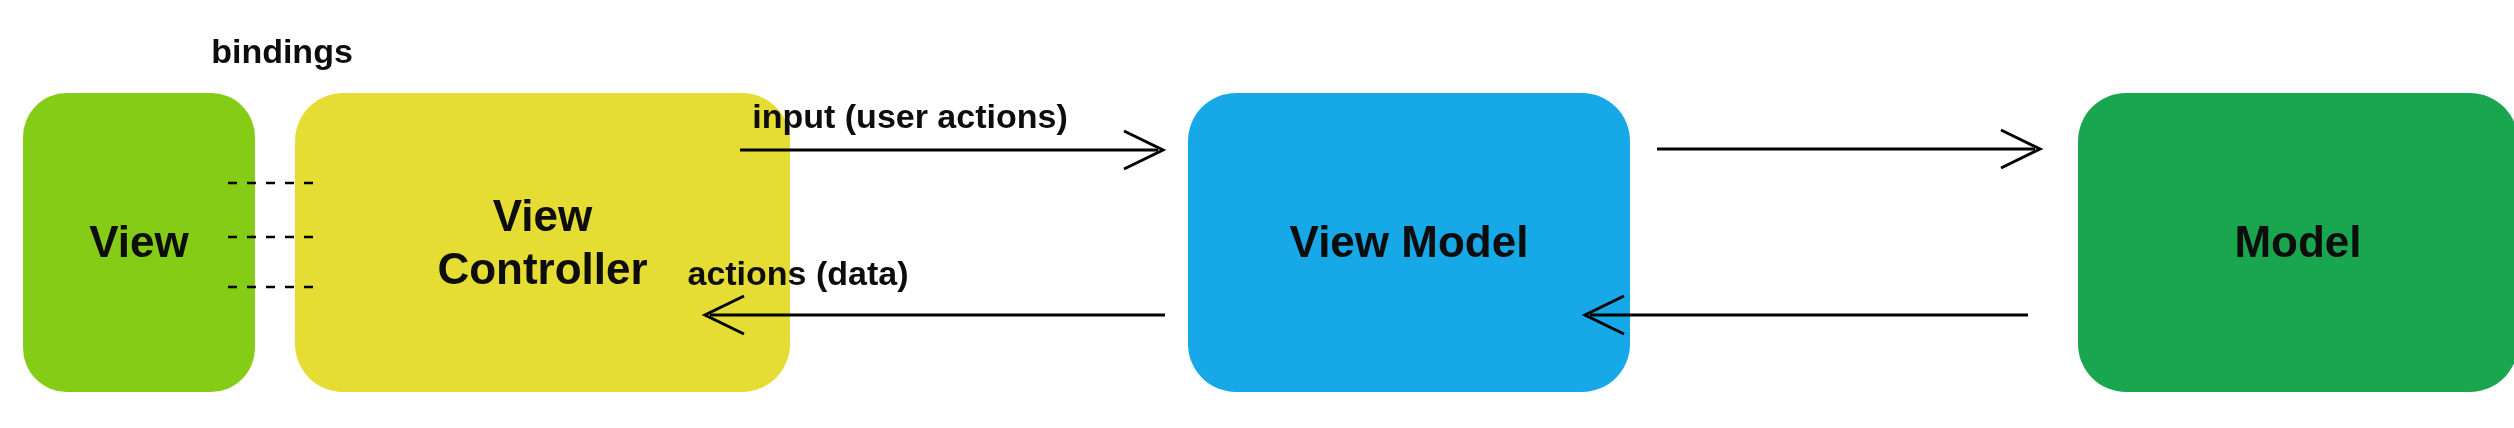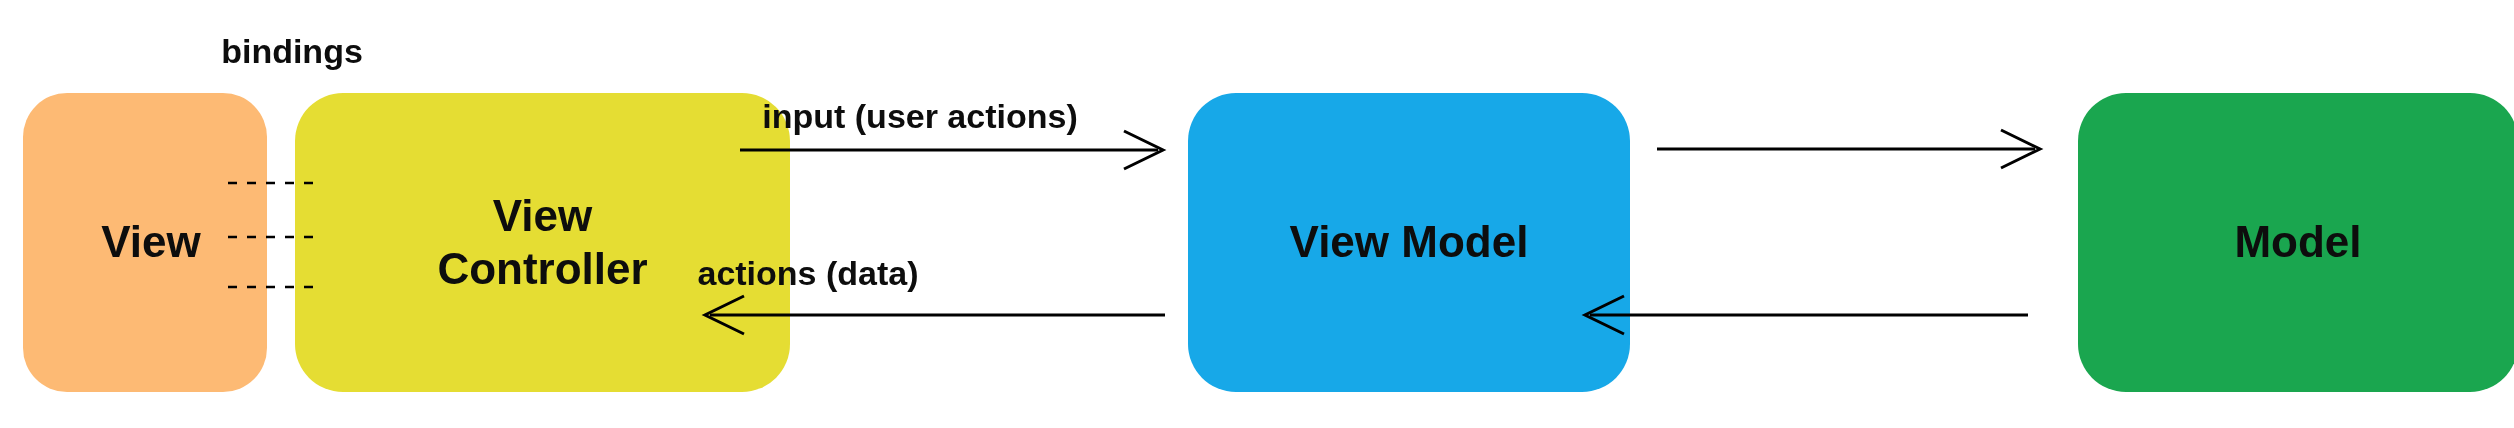--- a/index.html
+++ b/index.html
@@ -31,41 +31,40 @@
   .node-model           { left: 2050px; width: 440px; }
   .node-label { pointer-events: none; }
   .node-view-controller .node-label { max-width: 270px; }
   .conn-label {
     position: absolute;
     transform: translateX(-50%);
     font-size: 34px;
     font-weight: 600;
     white-space: nowrap;
     line-height: 1.1;
-    margin-left: 10px;
   }
   .lbl-bindings { left: 282px;  top: 33px;  }
   .lbl-input    { left: 910px;  top: 98px;  }
   .lbl-output   { left: 798px;  top: 255px; }
   .lbl-updates  { left: 1841px; top: 96px;  }
   .lbl-notifies { left: 1838px; top: 260px; }
   svg.overlay {
     position: absolute;
     left: 0; top: 0;
     width: 2514px;
     height: 428px;
   }
   .stroke { stroke: #000000; fill: none; }
 </style>
 </head>
 <body>
 
 <div class="canvas">
 
-  <div class="node node-view" style="background-color: #fdba74; padding-left: 12px;">
+  <div class="node node-view" style="background-color: #84cc16;">
     <div class="node-label">View</div>
   </div>
 
   <div class="node node-view-controller" style="background-color: rgb(229, 221, 51);">
     <div class="node-label">View Controller</div>
   </div>
 
   <div class="node node-view-model" style="background-color: rgb(23, 168, 232);">
     <div class="node-label">View Model</div>
   </div>

